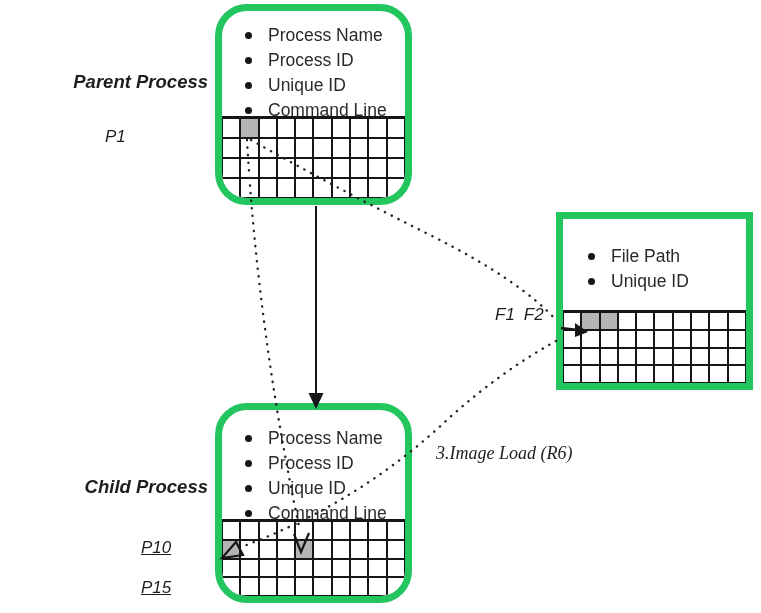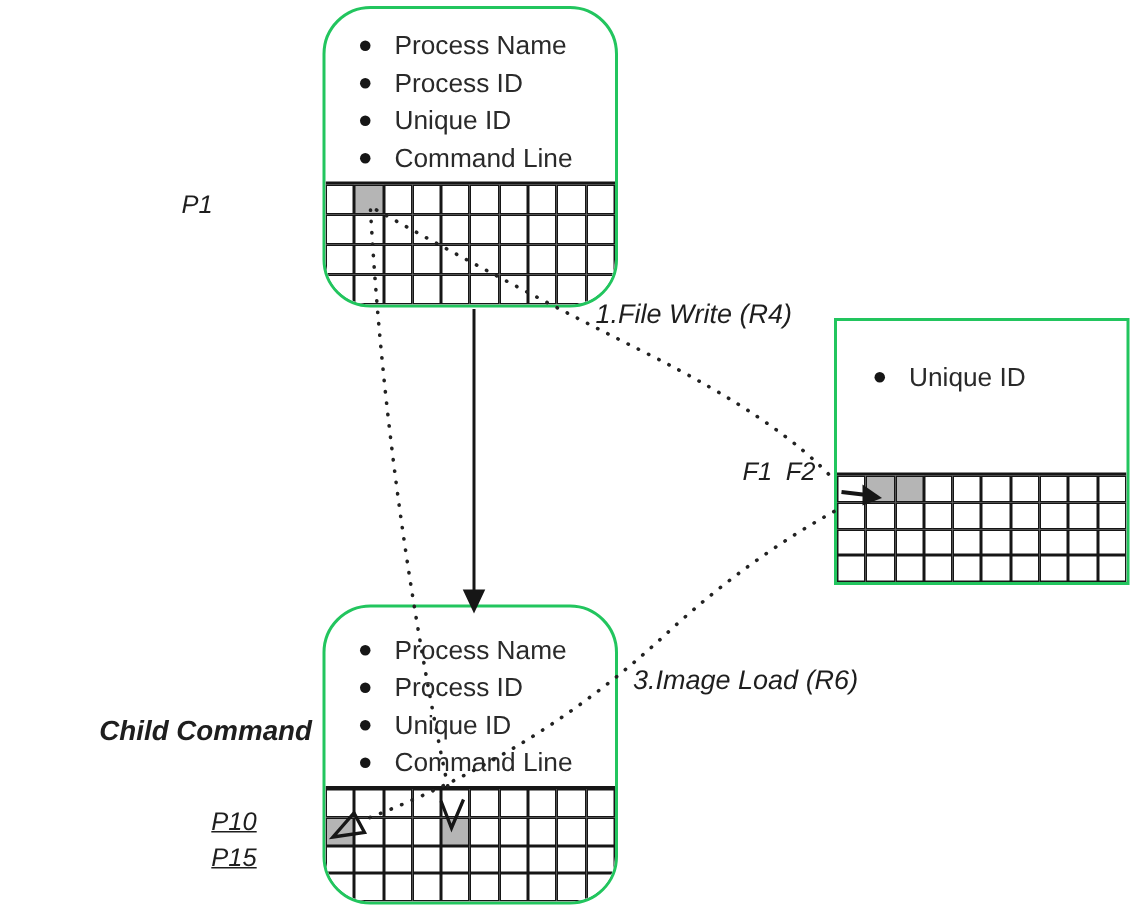--- a/index.html
+++ b/index.html
@@ -1,21 +1,21 @@
 <!DOCTYPE html>
 <html style="--shade: #b5b5b5;"><head>
 <meta charset="utf-8">
 <style>
   html,body{margin:0;padding:0;background:#fff;}
   .stage{
     position:relative;width:761px;height:613px;background:#ffffff;
     font-family:"Liberation Sans",sans-serif;color:#161616;overflow:hidden;
   }
   .node{
-    position:absolute;background:#fff;border:2px solid #22c55e;
+    position:absolute;background:#fff;border:7px solid #22c55e;
     box-sizing:border-box;overflow:hidden;
   }
   .rounded{border-radius:32px;}
   .attrs{position:absolute;list-style:none;margin:0;padding:0;
     font-size:17.5px;line-height:25px;color:#2a2a2a;}
   .attrs li{position:relative;padding-left:26px;white-space:nowrap;}
   .attrs li::before{content:"";position:absolute;left:3px;top:9px;width:7px;height:7px;
     border-radius:50%;background:#161616;}
   .grid{position:absolute;left:0;right:0;bottom:0;display:grid;
     border-top:2px solid #161616;background:#fff;}
@@ -131,20 +131,21 @@
         <div class="cell"></div>
         <div class="cell"></div>
         <div class="cell"></div>
         <div class="cell"></div>
         <div class="cell"></div>
       </div>
   </div>
 
   <div class="node" style="left:556px;top:212px;width:197px;height:178px;">
     <ul class="attrs" style="left:22px;top:25px;">
+        <li>File Path</li>
         <li>Unique ID</li>
       </ul>
     <div class="grid" style="height: 71px; grid-template-columns: repeat(10, 1fr); grid-template-rows: repeat(4, 1fr);">
         <div class="cell"></div>
         <div class="cell shaded"></div>
         <div class="cell shaded"></div>
         <div class="cell"></div>
         <div class="cell"></div>
         <div class="cell"></div>
         <div class="cell"></div>
@@ -177,32 +178,32 @@
         <div class="cell"></div>
         <div class="cell"></div>
         <div class="cell"></div>
         <div class="cell"></div>
         <div class="cell"></div>
         <div class="cell"></div>
         <div class="cell"></div>
       </div>
   </div>
 
-  <div class="lbl bold right" style="left:16px;top:476px;width:192px;">Child Command</div>
-
-  <div class="idlbl" style="left:121px;top:127px;">P1</div>
+  <div class="lbl bold right" style="left:16px;top:71px;width:192px;">Parent Process</div>
+  <div class="lbl bold right" style="left:16px;top:476px;width:192px;">Child Process</div>
+
+  <div class="idlbl" style="left:105px;top:127px;">P1</div>
   <div class="idlbl center" style="left:129px;top:538px;width:54px;">P10</div>
-  <div class="idlbl center" style="left:129px;top:562px;width:54px;text-align:center;">P15</div>
+  <div class="idlbl center" style="left:129px;top:578px;width:54px;text-align:center;">P15</div>
   <div class="idlbl flabels" style="left:495px;top:305px;font-style:italic;">
     <span>F1</span>
     <span>F2</span>
   </div>
 
-  <div class="lbl" style="left:397px;top:199px;">1.File Write (R4)</div>
-  <div class="lbl" style="left:422px;top:443px;">3.Image Load (R6)</div>
+  <div class="lbl" style="left:436px;top:443px;font-family:Liberation Serif, serif;">3.Image Load (R6)</div>
 
   <svg class="overlay" width="761" height="613" viewBox="0 0 761 613">
 
     <g>
       <line x1="316" y1="206" x2="316" y2="396" stroke="#161616" stroke-width="2"></line>
       <polygon points="308.5,393 323.5,393 316,409" fill="#161616"></polygon>
     </g>
 
     <path d="M247,140 C254,265 272,400 300,531" fill="none" stroke="#222" stroke-width="2.4" stroke-dasharray="0.2 7.4" stroke-linecap="round"></path>
 

